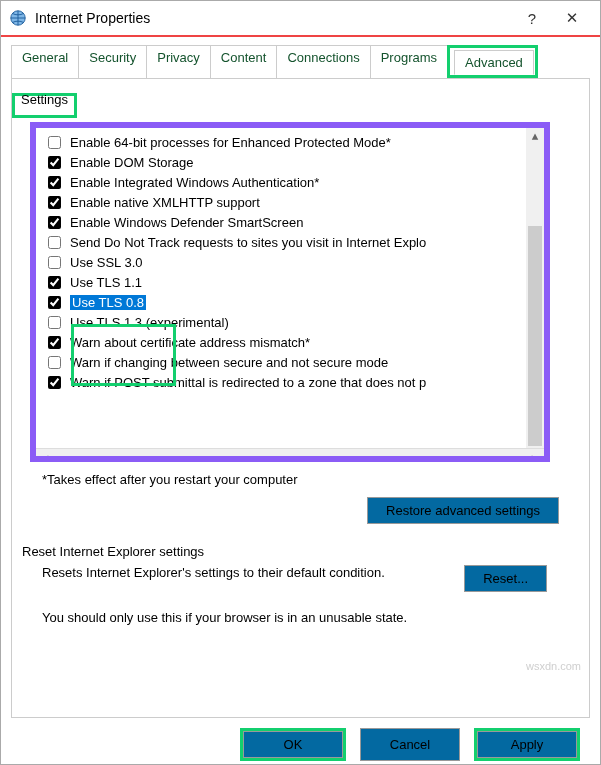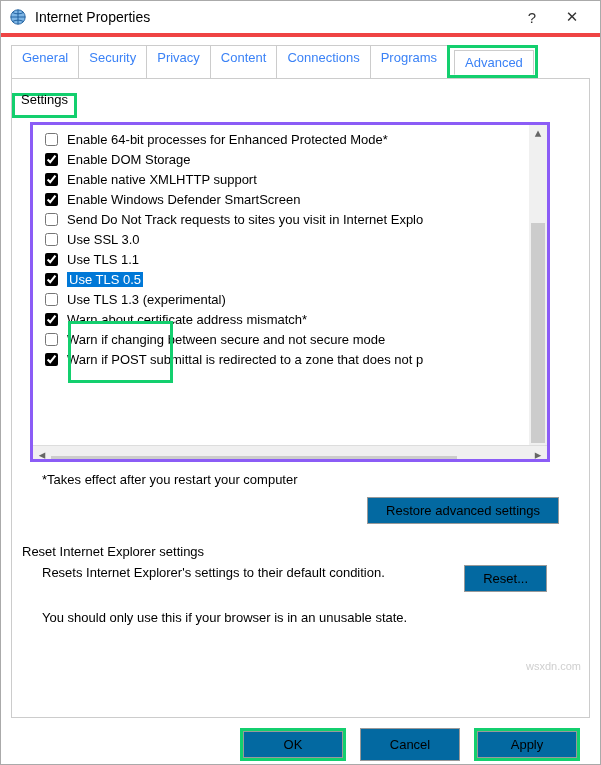--- a/index.html
+++ b/index.html
@@ -1,26 +1,26 @@
 <!DOCTYPE html>
 <html><head>
   <meta charset="utf-8">
   <style>
     * { box-sizing: border-box; font-family: "Segoe UI", Tahoma, sans-serif; font-size: 13px; }
     body { margin: 0; width: 601px; height: 765px; background: #fff; border: 1px solid #aaa; position: relative; }
-    .titlebar { height: 36px; display: flex; align-items: center; padding: 0 8px; border-bottom: 4px solid #ef4444; }
+    .titlebar { height: 36px; display: flex; align-items: center; padding: 0 8px; border-bottom: 2px solid #ef4444; }
     .titlebar .icon { width: 18px; height: 18px; margin-right: 8px; }
     .titlebar .title { flex: 1; font-size: 14px; }
     .titlebar .win-btn { width: 40px; height: 28px; display: flex; align-items: center; justify-content: center; font-size: 15px; color: #333; }
     .tabs { display: flex; padding: 8px 10px 0 10px; gap: 0; }
-    .tab { padding: 4px 10px; border: 1px solid #ccc; border-bottom: none; background: #fff; color: #3b82f6; margin-right: -1px; }
+    .tab { padding: 4px 10px; border: 1px solid #ccc; border-bottom: none; background: #fff; color: #14532d; margin-right: -1px; }
     .tab.active { border-bottom: 1px solid #fff; }
     .tab-content { border: 1px solid #ccc; margin: 0 10px 10px 10px; padding: 14px 12px 12px 0; height: 640px; position: relative; }
     .group-label { position: relative; top: -6px; padding: 2px 6px; display: inline-block; }
-    .settings-box { border: 3px solid #8b5cf6; margin: 4px 0 0 18px; width: 520px; height: 340px; position: relative; overflow: hidden; }
+    .settings-box { border: 6px solid #8b5cf6; margin: 4px 0 0 18px; width: 520px; height: 340px; position: relative; overflow: hidden; }
     .settings-inner { padding: 4px 4px 4px 8px; height: 320px; }
     .row { display: flex; align-items: center; gap: 6px; height: 20px; white-space: nowrap; }
     .row input[type=checkbox] { accent-color: #000; }
     .row .lbl { }
     .row.sel .lbl { background: #0078d7; color: #fff; padding: 0 2px; }
     .hscroll { display: flex; height: 18px; background: #f0f0f0; border-top: 1px solid #ddd; align-items: center; }
     .hscroll .arrow { width: 18px; text-align: center; color: #666; }
     .hscroll .track { flex: 1; position: relative; }
     .hscroll .thumb { position: absolute; left: 0; top: 1px; height: 14px; width: 85%; background: #ccc; }
     .vscroll { position: absolute; right: 0; top: 0; width: 18px; height: 320px; background: #f0f0f0; display: flex; flex-direction: column; }
@@ -74,41 +74,45 @@
         <div class="row">
           <input type="checkbox" style="">
           <span class="lbl">Enable 64-bit processes for Enhanced Protected Mode*</span>
         </div>
         <div class="row">
           <input type="checkbox" checked="" style="">
           <span class="lbl">Enable DOM Storage</span>
         </div>
         <div class="row">
           <input type="checkbox" checked="" style="">
+          <span class="lbl">Enable Integrated Windows Authentication*</span>
+        </div>
+        <div class="row">
+          <input type="checkbox" checked="" style="">
           <span class="lbl">Enable native XMLHTTP support</span>
         </div>
         <div class="row">
           <input type="checkbox" checked="" style="">
           <span class="lbl">Enable Windows Defender SmartScreen</span>
         </div>
         <div class="row">
           <input type="checkbox" style="">
           <span class="lbl">Send Do Not Track requests to sites you visit in Internet Explo</span>
         </div>
         <div class="row">
           <input type="checkbox" style="">
           <span class="lbl">Use SSL 3.0</span>
         </div>
         <div class="row">
           <input type="checkbox" checked="" style="">
           <span class="lbl">Use TLS 1.1</span>
         </div>
         <div class="row sel">
           <input type="checkbox" checked="" style="">
-          <span class="lbl">Use TLS 0.5</span>
+          <span class="lbl">Use TLS 0.8</span>
         </div>
         <div class="row">
           <input type="checkbox" style="">
           <span class="lbl">Use TLS 1.3 (experimental)</span>
         </div>
         <div class="row">
           <input type="checkbox" checked="" style="">
           <span class="lbl">Warn about certificate address mismatch*</span>
         </div>
         <div class="row">

